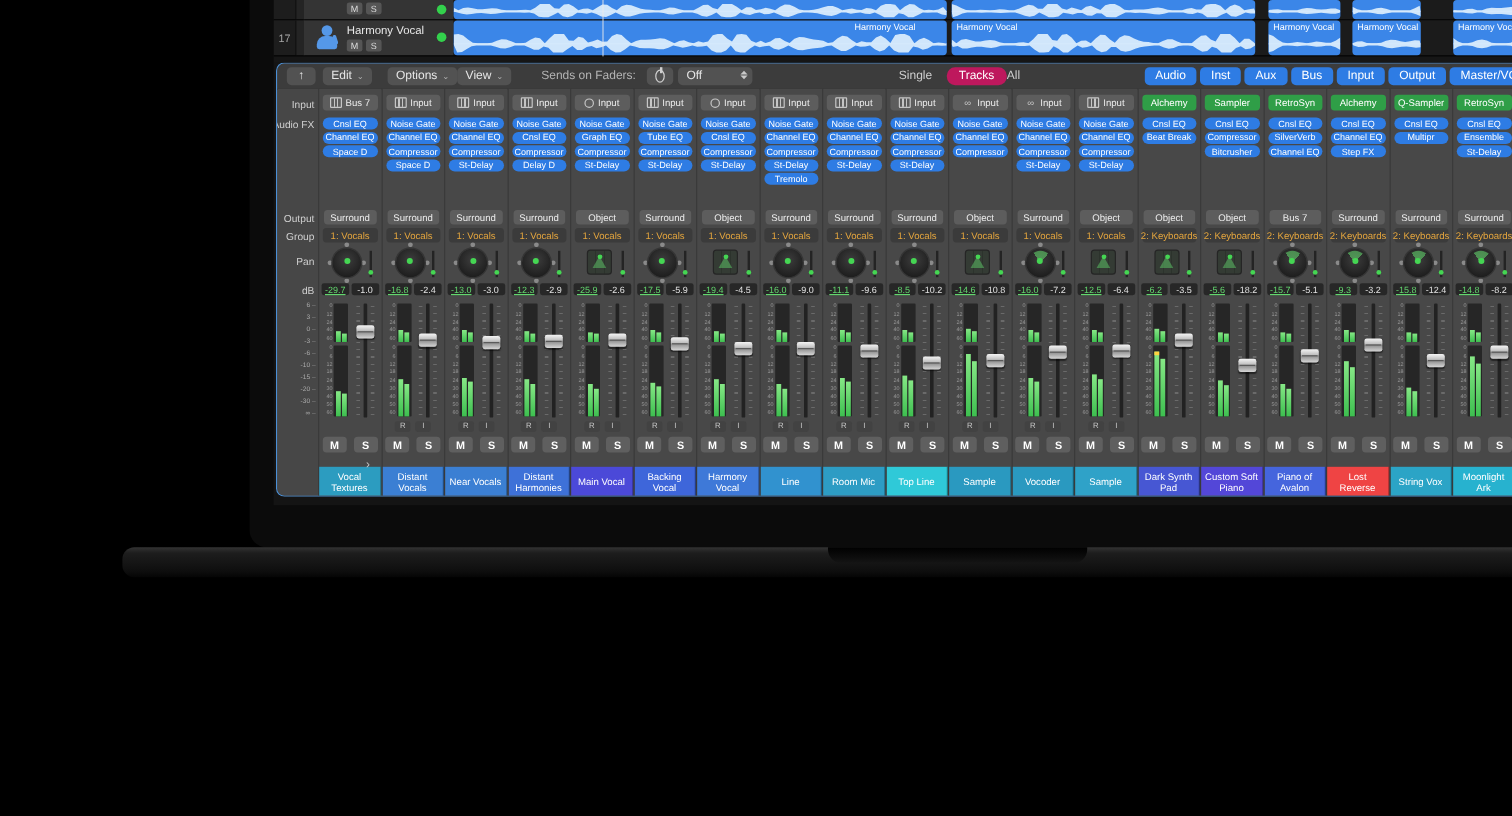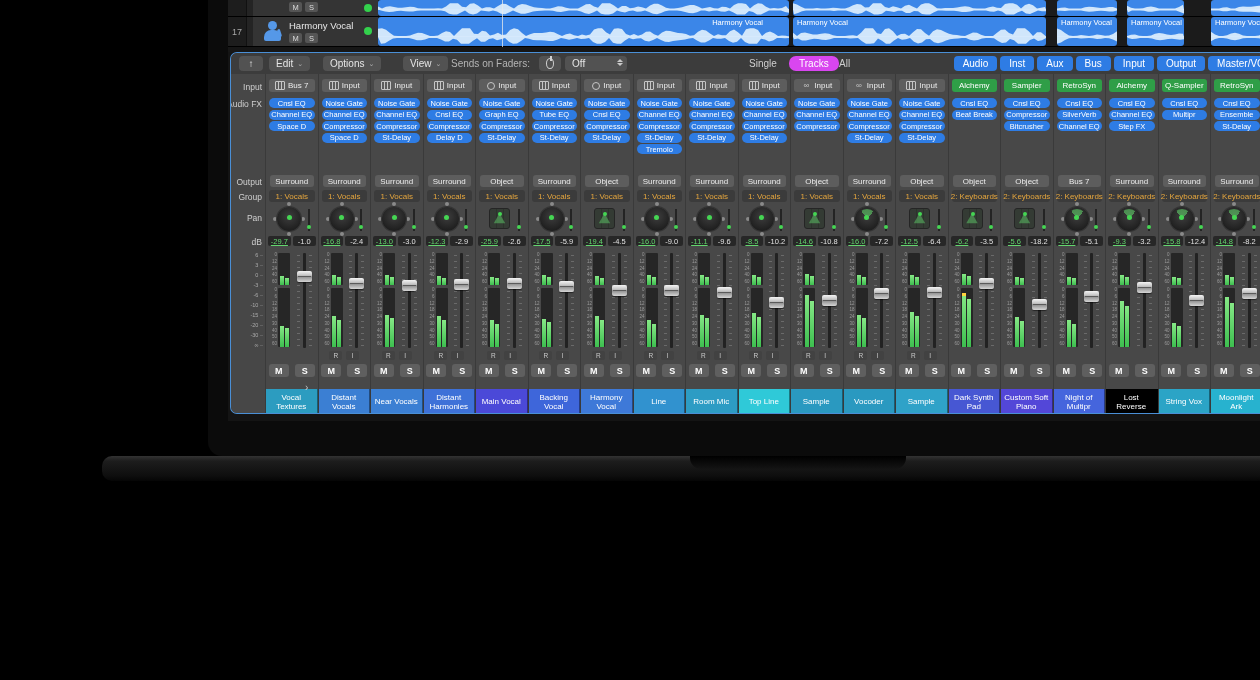--- a/index.html
+++ b/index.html
@@ -50,21 +50,21 @@
   .tbtn .chev{font-size:7px;color:#b0b0b0;margin-top:1px;}
   .tlabel{position:absolute;top:5px;color:#b4b4b4;font-size:10px;}
   .pwr{width:9px;height:9px;border:1.5px solid #d0d0d0;border-radius:50%;position:relative;}
   .pwr::after{content:"";position:absolute;left:3px;top:-3px;width:1.5px;height:5px;background:#d0d0d0;}
   .dropdown{justify-content:flex-start;padding-right:14px;}
   .dd-arrows{position:absolute;right:4px;top:3px;display:flex;flex-direction:column;gap:1px;}
   .dd-arrows i{width:0;height:0;border-left:3px solid transparent;border-right:3px solid transparent;}
   .dd-arrows i.up{border-bottom:3.5px solid #c9c9c9;}
   .dd-arrows i.dn{border-top:3.5px solid #c9c9c9;}
   .vm-plain{position:absolute;top:5px;color:#cfcfcf;font-size:10px;}
-  .vm-pill{position:absolute;top:3px;height:15px;background:#d946ef;border-radius:7px;color:#fff;
+  .vm-pill{position:absolute;top:3px;height:15px;background:#be185d;border-radius:7px;color:#fff;
            font-size:10px;display:flex;align-items:center;padding:0 10px;}
   .filters{position:absolute;right:-10px;top:3px;display:flex;gap:3px;}
   .fbtn{height:15px;background:#2e7ce4;border-radius:4px;color:#fff;font-size:10px;
         display:flex;align-items:center;padding:0 9px;white-space:nowrap;}
   
   .labcol{position:absolute;left:0;top:21px;width:34px;height:341px;background:#474747;}
   .rowlab{position:absolute;right:3px;color:#cfcfcf;font-size:8.5px;text-align:right;white-space:nowrap;}
   .fscale{position:absolute;right:2px;top:179px;height:95px;display:flex;flex-direction:column;
           justify-content:space-between;align-items:flex-end;}
   .fscale span{color:#ababab;font-size:5.5px;line-height:5px;}
@@ -257,21 +257,21 @@
           <span>↑</span>
         </div>
         <div class="tbtn" style="left:38px;">
           <span>Edit</span>
             <span class="chev">⌄</span>
         </div>
         <div class="tbtn" style="left:92px;">
           <span>Options</span>
             <span class="chev">⌄</span>
         </div>
-        <div class="tbtn" style="left:172px;">
+        <div class="tbtn" style="left:150px;">
           <span>View</span>
             <span class="chev">⌄</span>
         </div>
         <span class="tlabel" style="left:220px;">Sends on Faders:</span>
         <div class="tbtn" style="left:308px;width:22px;">
           <span class="pwr"></span>
         </div>
         <div class="tbtn dropdown" style="left:334px;width:62px;">
           <span>Off</span>
           <span class="dd-arrows">
@@ -1531,21 +1531,21 @@
       <div class="fader">
         <div class="rail"></div>
         <div class="cap" style="top: 38px;"></div>
       </div>
     </div>
 
     <div class="ms-row">
       <span class="ms-btn">M</span>
       <span class="ms-btn">S</span>
     </div>
-    <div class="tag" style="background: rgb(69, 101, 221);">Night of Multipr</div>
+    <div class="tag" style="background: rgb(69, 101, 221);">Piano of Avalon</div>
   </div>
           <div class="strip">
     <div class="input-row">
       <div class="pill input-pill inst">
 
         <span class="pill-label">Alchemy</span>
       </div>
     </div>
     <div class="fx-stack">
               <div class="fx-chip">Cnsl EQ</div>
@@ -1604,21 +1604,21 @@
       <div class="fader">
         <div class="rail"></div>
         <div class="cap" style="top: 29px;"></div>
       </div>
     </div>
 
     <div class="ms-row">
       <span class="ms-btn">M</span>
       <span class="ms-btn">S</span>
     </div>
-    <div class="tag" style="background: #000000;">Lost Reverse</div>
+    <div class="tag" style="background: #ef4444;">Lost Reverse</div>
   </div>
           <div class="strip">
     <div class="input-row">
       <div class="pill input-pill inst">
 
         <span class="pill-label">Q-Sampler</span>
       </div>
     </div>
     <div class="fx-stack">
               <div class="fx-chip">Cnsl EQ</div>

